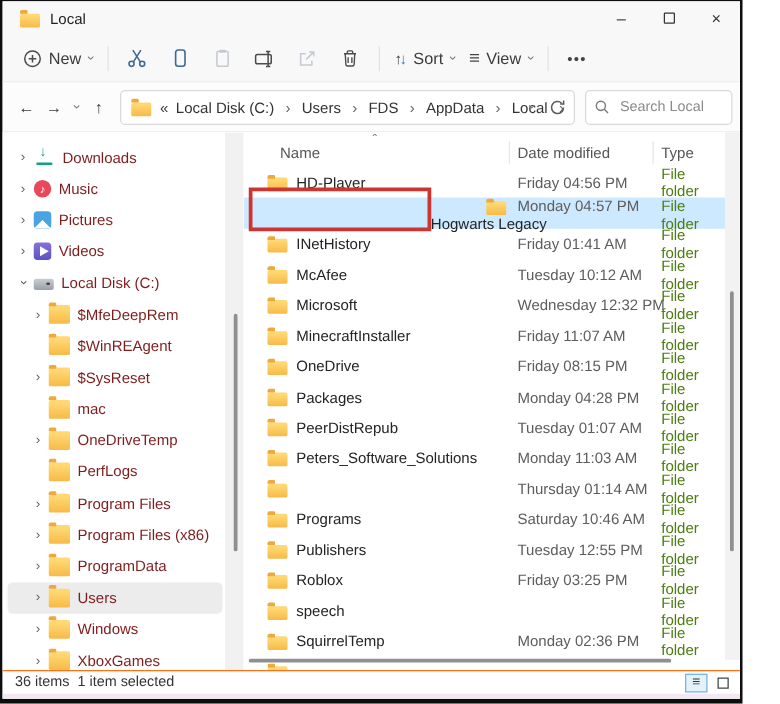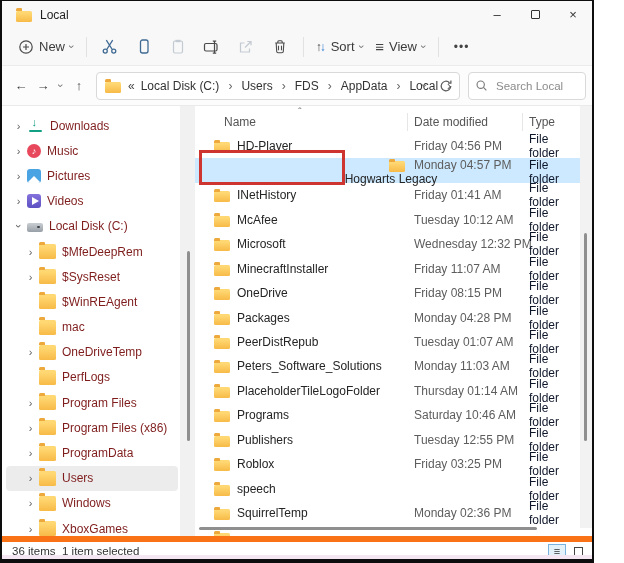--- a/index.html
+++ b/index.html
@@ -76,28 +76,28 @@
   .col-date{position:absolute;left:219px;top:6px;}
   .col-type{position:absolute;left:334px;top:6px;}
   .colsep{position:absolute;top:4px;width:1px;height:18px;background:#e6e6e6;}
   .colsep.s1{left:212px;} .colsep.s2{left:327px;}
   .rows{position:absolute;top:28px;left:0;right:12px;height:392px;overflow:hidden;}
   .frow{position:relative;display:flex;align-items:center;height:24.47px;font-size:12px;color:#242424;}
   .frow.sel{background:#cde9ff;flex-direction:column;}
   .frow .ficon{margin-left:19px;}
   .frow .fname{margin-left:7px;white-space:nowrap;}
   .frow .fdate{position:absolute;left:219px;color:#5d5d5d;}
-  .frow .ftype{position:absolute;left:334px;color:#0f172a;}
+  .frow .ftype{position:absolute;left:334px;color:#4d7c0f;}
   .partial-row{position:absolute;top:424px;left:19px;width:20px;height:7px;overflow:hidden;}
   .red-box{position:absolute;left:4px;top:44px;width:146px;height:35px;border:3px solid #ce3430;z-index:5;}
   .v-track{position:absolute;right:0;top:0;bottom:8px;width:12px;background:#f2f2f2;}
   .v-thumb{position:absolute;left:4px;width:3px;top:127px;height:208px;background:#8f8f8f;border-radius:2px;}
   .h-thumb{position:absolute;left:4px;top:421px;width:338px;height:3px;background:#8f8f8f;border-radius:2px;}
   
-  .statusbar{position:absolute;left:0;right:0;bottom:0;height:23px;background:#fff;border-top:6px solid #f97316;font-size:11.5px;color:#333;}
+  .statusbar{position:absolute;left:0;right:0;bottom:0;height:23px;background:#fff;border-top:1px solid #f97316;font-size:11.5px;color:#333;}
   .statusbar::after{content:"";position:absolute;left:0;right:0;bottom:0;height:4px;background:#f4e6f2;}
   .status-count{position:absolute;left:10px;top:3px;}
   .status-sel{position:absolute;left:60px;top:3px;}
   .view-toggles{position:absolute;right:5px;top:2px;display:flex;gap:3px;}
   .vtgl{width:18px;height:15px;display:flex;align-items:center;justify-content:center;background:#fff;border:1px solid transparent;}
   .vtgl.active{border-color:#79b2de;background:#e3f1fb;}
   .vtgl .lines{font-size:11px;color:#333;line-height:1;}
   .vtgl .sq{width:9px;height:9px;border:1.5px solid #444;display:inline-block;}
   svg{display:block;}
 </style>
@@ -288,29 +288,29 @@
             <span class="slabel">Local Disk (C:)</span>
           </div>
 
           <div class="srow child">
             <span class="chev"></span>
             <span class="sicon folder-icon"></span>
             <span class="slabel">$MfeDeepRem</span>
           </div>
 
           <div class="srow child">
+            <span class="chev leaf"></span>
+            <span class="sicon folder-icon"></span>
+            <span class="slabel">$WinREAgent</span>
+          </div>
+
+          <div class="srow child">
             <span class="chev"></span>
             <span class="sicon folder-icon"></span>
             <span class="slabel">$SysReset</span>
-          </div>
-
-          <div class="srow child">
-            <span class="chev leaf"></span>
-            <span class="sicon folder-icon"></span>
-            <span class="slabel">$WinREAgent</span>
           </div>
 
           <div class="srow child">
             <span class="chev leaf"></span>
             <span class="sicon folder-icon"></span>
             <span class="slabel">mac</span>
           </div>
 
           <div class="srow child">
             <span class="chev"></span>
@@ -442,21 +442,20 @@
 
           <div class="frow">
             <span class="folder-icon ficon"></span>
             <span class="fname">Peters_Software_Solutions</span>
             <span class="fdate">Monday 11:03 AM</span>
             <span class="ftype">File folder</span>
           </div>
 
           <div class="frow">
             <span class="folder-icon ficon"></span>
-            <span class="fname">PlaceholderTileLogoFolder</span>
             <span class="fdate">Thursday 01:14 AM</span>
             <span class="ftype">File folder</span>
           </div>
 
           <div class="frow">
             <span class="folder-icon ficon"></span>
             <span class="fname">Programs</span>
             <span class="fdate">Saturday 10:46 AM</span>
             <span class="ftype">File folder</span>
           </div>

